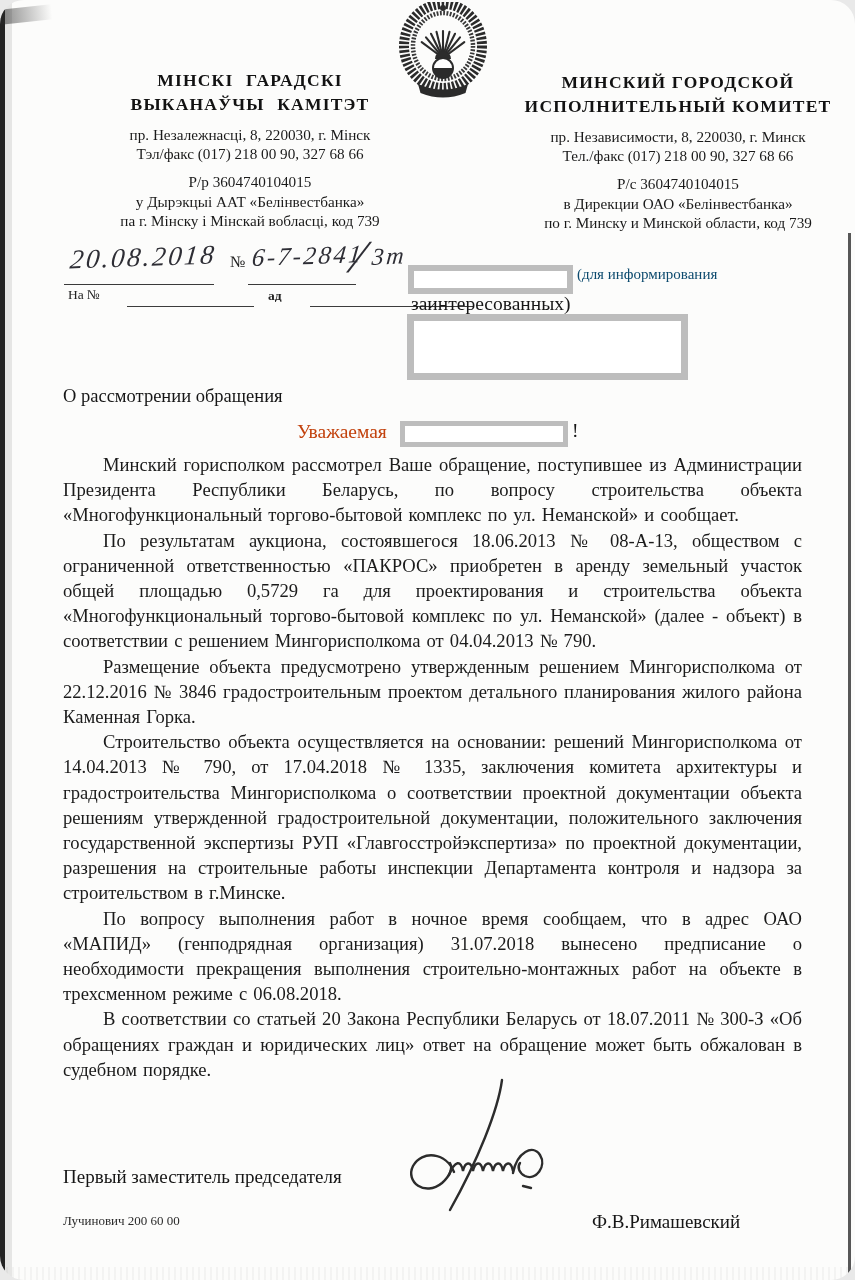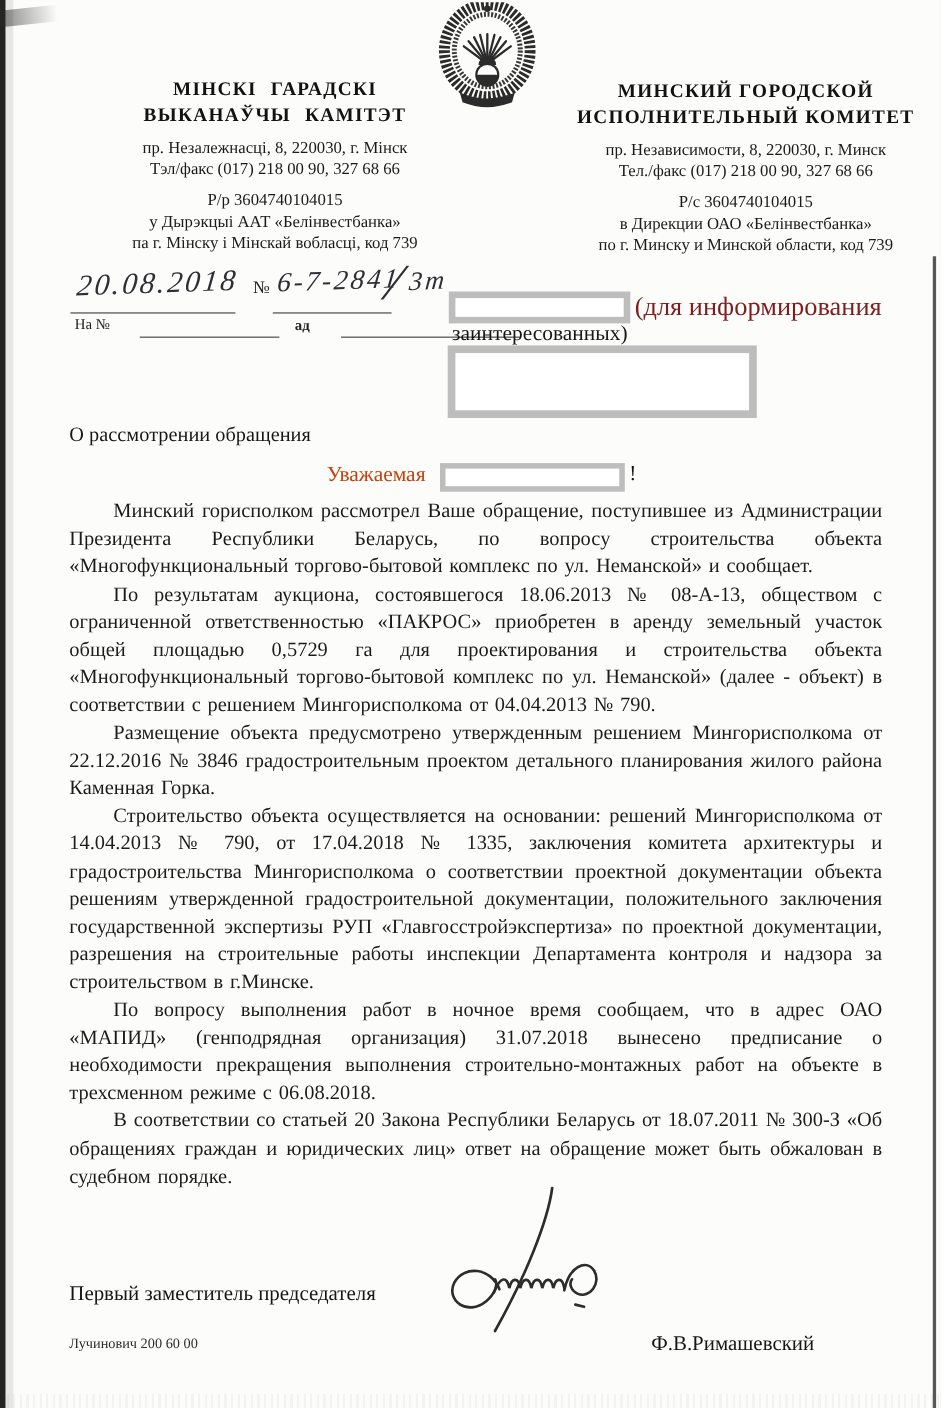--- a/index.html
+++ b/index.html
@@ -1,19 +1,19 @@
 <!DOCTYPE html>
 <html><head>
 <meta charset="utf-8">
 <style>
   html,body{margin:0;padding:0;}
   body{background:#e9e9e9;font-family:"Liberation Serif", serif;}
   .page{
     position:relative;width:855px;height:1280px;margin:0 auto;
-    background:#fcfcfb;overflow:hidden;color:#1d1d1d;
+    background:#fcfcfb;overflow:hidden;color:#1d1d1d;border-radius:24px;
   }
   
   .edge-left{position:absolute;left:0;top:0;width:5px;height:100%;background:#232323;}
   .edge-left-soft{position:absolute;left:5px;top:0;width:7px;height:100%;background:rgba(70,70,70,.12);}
   .edge-right-line{position:absolute;left:848px;top:233px;width:3px;height:1047px;background:#3a3a3a;opacity:.85;}
   .corner-smudge{position:absolute;left:0;top:7px;width:52px;height:15px;
     background:linear-gradient(90deg,rgba(40,40,40,.55),rgba(40,40,40,0));transform:rotate(-6deg);}
   .bottom-streaks{position:absolute;left:0;bottom:0;width:100%;height:13px;opacity:.5;
     background:repeating-linear-gradient(90deg,rgba(0,0,0,.07) 0 2px,rgba(0,0,0,0) 2px 6px);}
   
@@ -37,21 +37,21 @@
   .hw-dot{position:absolute;left:415px;top:248px;font-size:22px;color:#2e2e35;}
   .na-label{position:absolute;left:68px;top:287px;font-size:13.5px;color:#222;}
   .na-line1{position:absolute;left:127px;top:306px;width:127px;border-top:1.3px solid #3c3c3c;}
   .ad-label{position:absolute;left:268px;top:288px;font-size:13.5px;color:#222;font-weight:bold;}
   .na-line2{position:absolute;left:310px;top:306px;width:163px;border-top:1.3px solid #3c3c3c;}
   
   .redact{position:absolute;background:#fff;border:6px solid #bdbdbd;box-sizing:border-box;}
   .redact-1{left:408px;top:265px;width:165px;height:29px;}
   .redact-2{left:407px;top:314px;width:281px;height:66px;border-width:7px;}
   .redact-3{left:400px;top:421px;width:168px;height:26px;border-width:5px;}
-  .note1{position:absolute;left:577px;top:266px;font-size:24px;color:#7f1d1d;}
+  .note1{position:absolute;left:577px;top:266px;font-size:15px;color:#0c4a6e;}
   .note2{position:absolute;left:411px;top:293px;font-size:19.5px;color:#161616;}
   
   .subject{position:absolute;left:63px;top:386px;font-size:18.5px;color:#161616;}
   .salut-prefix{position:absolute;left:297px;top:421px;font-size:19.5px;color:#c2410c;}
   .salut-punct{position:absolute;left:572px;top:420px;font-size:19.5px;color:#161616;}
   
   .body-text{position:absolute;left:63px;top:452px;width:739px;font-size:18.6px;line-height:25.2px;
     text-align:justify;color:#1b1b1b;}
   .body-text p{margin:0;text-indent:40px;word-spacing:1.5px;}
   

